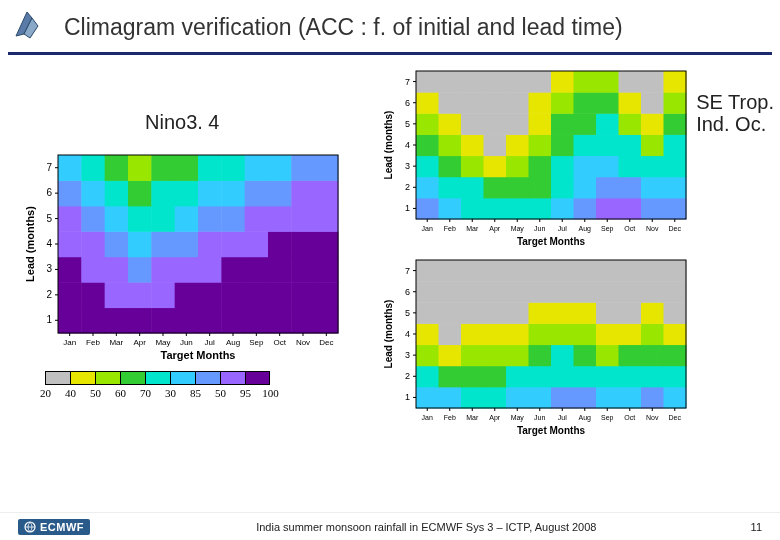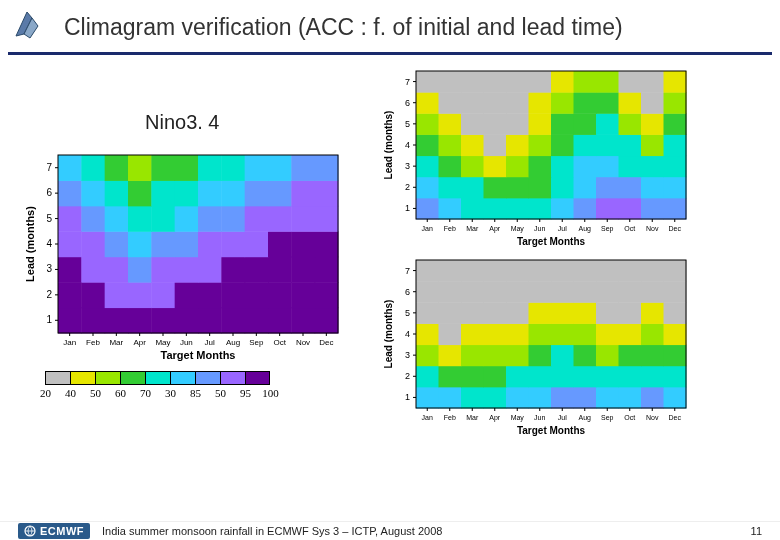--- a/index.html
+++ b/index.html
@@ -62,27 +62,28 @@
   .legend-swatch {
     width: 25px; height: 14px; border: 1px solid #000; border-right: none;
   }
   .legend-swatch:last-child { border-right: 1px solid #000; }
   .legend-ticklabels { display: flex; margin-left: -12px; margin-top: 2px; }
   .legend-ticklabels span { width: 25px; text-align: center; }
 
   .footer {
     position: absolute;
     left: 0; bottom: 0; right: 0;
-    height: 19px;
+    height: 28px;
     display: flex;
     align-items: center;
     padding: 0 18px;
     font-size: 11px;
     background: #fff;
     border-top: 1px solid #eee;
+    text-align: center;
   }
   .ecmwf-logo {
     display: inline-flex; align-items: center; gap: 4px;
     background: #2a5a8a; color: #fff; padding: 2px 6px;
     font-weight: bold; font-size: 11px; letter-spacing: 0.5px;
     border-radius: 2px;
   }
   .foot-text { margin-left: 12px; color: #222; flex: 1; }
   .page-num { color: #222; }
 
@@ -98,20 +99,23 @@
       <path d="M14 26 L22 10 L28 18 L20 30 Z" fill="#8aa8c8" stroke="#2a4a6a" stroke-width="1"></path>
     </svg>
   </span>
   <div class="title">Climagram verification (ACC : f. of initial and lead time)</div>
 </div>
 <div class="rule"></div>
 
 <div class="body">
 
   <div class="panel-label nino-lbl">Nino3. 4</div>
+  <div class="panel-label se-lbl">
+    <span>SE Trop.<br>Ind. Oc.</span>
+  </div>
 
   <div class="panel nino">
       <svg viewBox="0 0 320 210">
         <rect x="36" y="156.57142857142856" width="23.833333333333332" height="25.928571428571427" fill="#660099"></rect>
         <rect x="59.33333333333333" y="156.57142857142856" width="23.833333333333332" height="25.928571428571427" fill="#660099"></rect>
         <rect x="82.66666666666666" y="156.57142857142856" width="23.833333333333332" height="25.928571428571427" fill="#660099"></rect>
         <rect x="106" y="156.57142857142856" width="23.833333333333332" height="25.928571428571427" fill="#660099"></rect>
         <rect x="129.33333333333331" y="156.57142857142856" width="23.833333333333332" height="25.928571428571427" fill="#660099"></rect>
         <rect x="152.66666666666666" y="156.57142857142856" width="23.833333333333332" height="25.928571428571427" fill="#660099"></rect>
         <rect x="176" y="156.57142857142856" width="23.833333333333332" height="25.928571428571427" fill="#660099"></rect>

